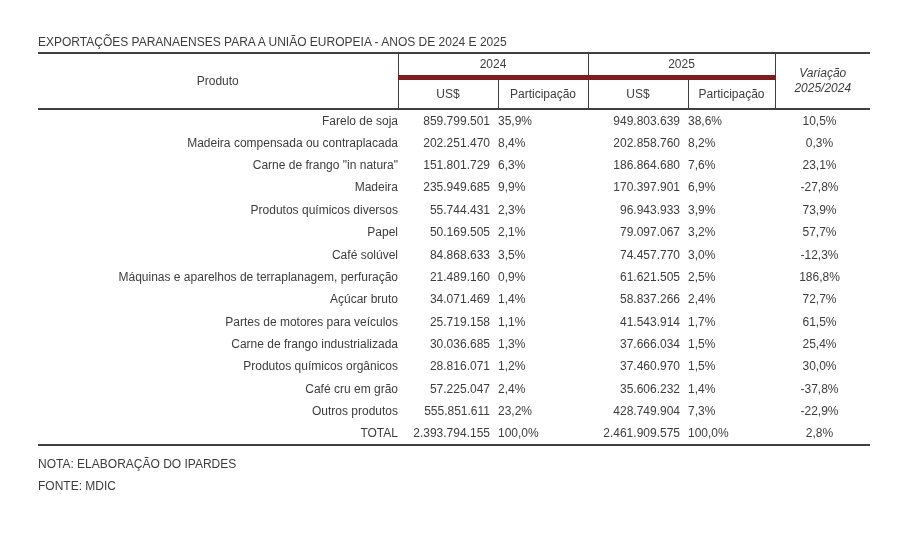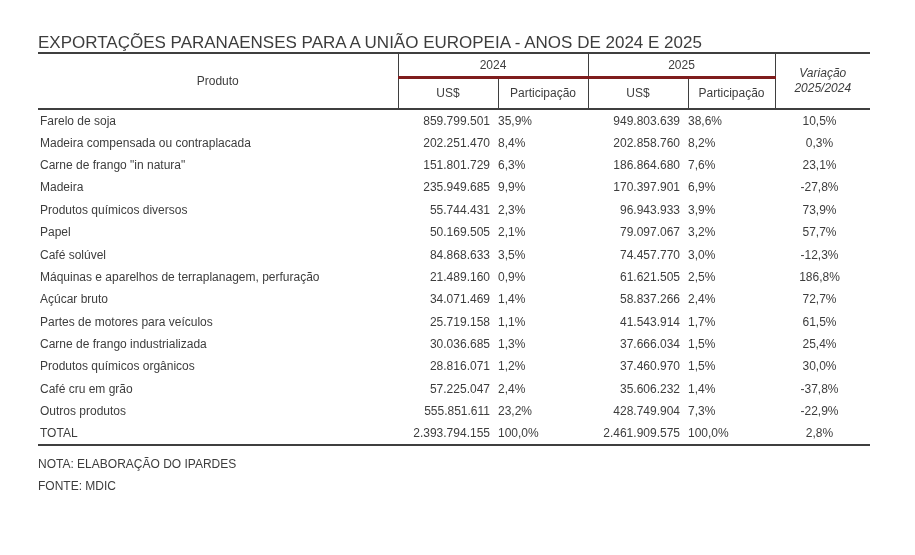--- a/index.html
+++ b/index.html
@@ -5,52 +5,52 @@
   * { box-sizing: border-box; }
   html, body { margin: 0; padding: 0; }
   body {
     width: 915px; height: 555px; overflow: hidden;
     background: #ffffff;
     font-family: "Liberation Sans", "DejaVu Sans", sans-serif;
     color: #3d3d3d;
   }
   .page { padding: 35px 0 0 38px; }
   .title {
-    font-size: 17px;
+    font-size: 12px;
     line-height: 15px;
     margin: 0 0 2px 0;
     white-space: nowrap;
   }
   table.exports {
     border-collapse: collapse;
     table-layout: fixed;
     width: 832px;
     border-top: 2px solid #3f3f3f;
   }
   th {
     font-weight: normal;
     font-size: 12px;
     padding: 0;
     vertical-align: middle;
   }
   tr.group-row th { height: 24px; }
   tr.sub-row th { height: 32px; }
   th.bl { border-left: 1px solid #3f3f3f; }
   th.center { text-align: center; }
-  th.group-year { border-bottom: 3px solid #7f1d1d; margin-top: 6px; }
+  th.group-year { border-bottom: 5px solid #7f1d1d; margin-top: 6px; }
   th.hb { border-bottom: 2px solid #3f3f3f; }
   th.var-h div { line-height: 15px; text-align: center; font-style: italic; }
   td {
     font-size: 12px;
     height: 22.4px;
     padding: 0;
     vertical-align: middle;
     white-space: nowrap;
   }
-  td.product { text-align: left; padding-left: 2px; }
+  td.product { text-align: right; padding-left: 2px; }
   td.usd     { text-align: right; padding-right: 8px; }
   td.part    { text-align: left; padding-right: 5px; }
   td.var     { text-align: center; padding-right: 6px; }
   tr.total td { border-bottom: 2px solid #3f3f3f; }
   .footer { margin-top: 7px; font-size: 12px; }
   .footer div { line-height: 22px; }
 </style>
 </head>
 <body>
 

